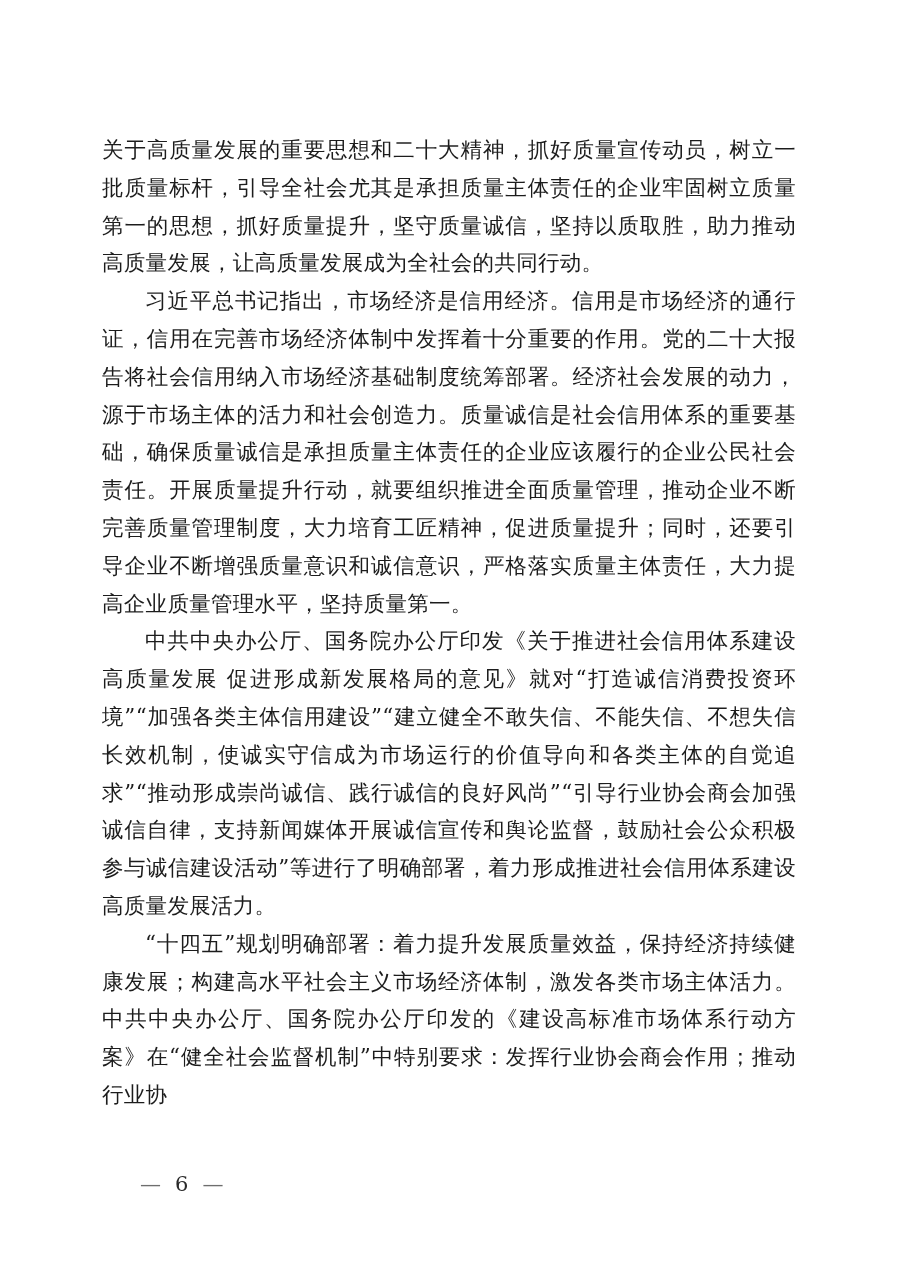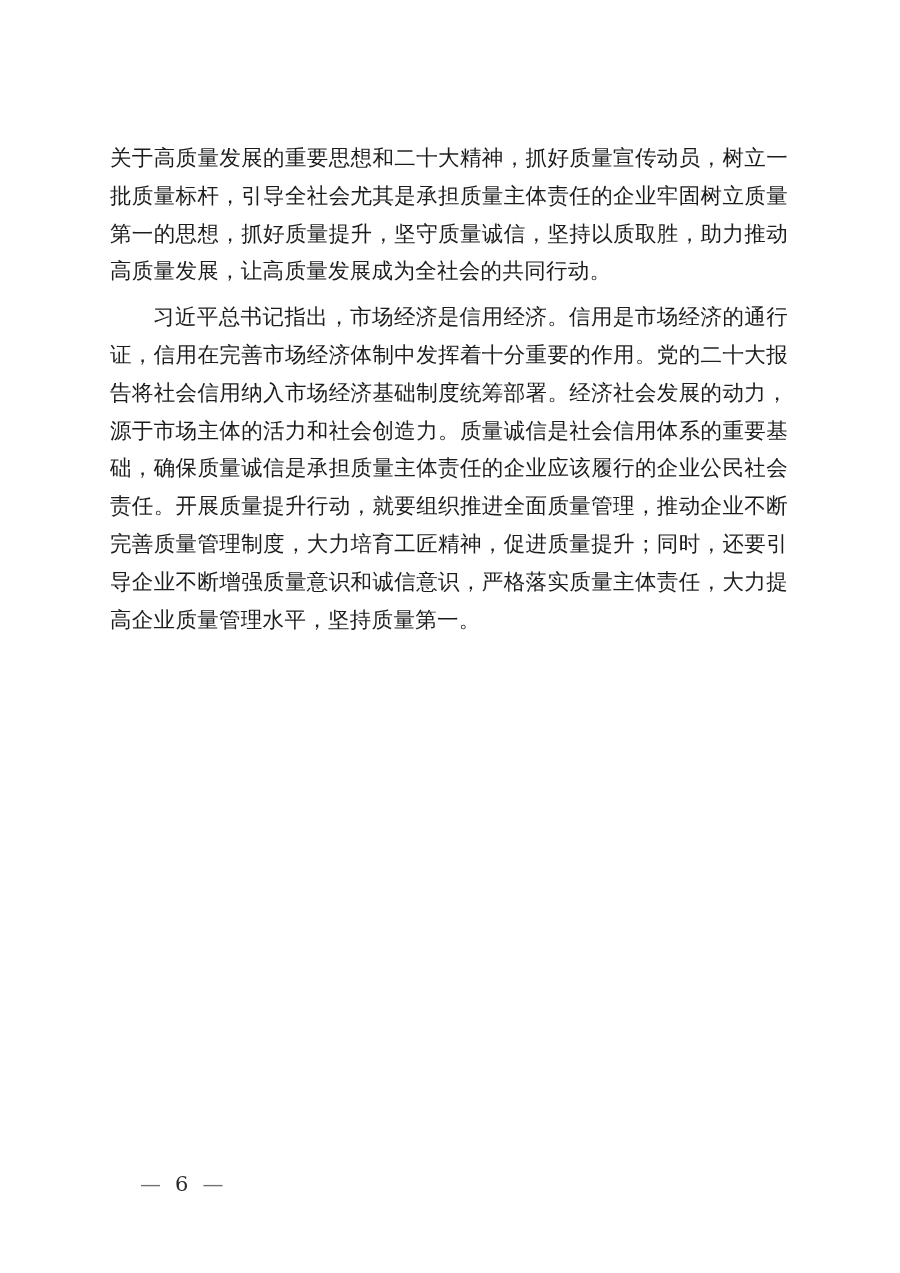--- a/index.html
+++ b/index.html
@@ -24,21 +24,21 @@
     position: absolute;
     left: 102px;
     top: 131px;
     width: 694px;
     font-size: 21.5px;
     line-height: 37.8px;
     text-align: justify;
     letter-spacing: 0.3px;
   }
   .content p {
-    margin: 8px;
+    margin: 0;
     padding: 0;
   }
   .indent {
     text-indent: 2em;
   }
   .heading {
     font-weight: bold;
   }
   .page-number {
     position: absolute;
@@ -58,19 +58,21 @@
   }
 </style>
 </head>
 <body>
 
 <div class="page">
 
   <main class="content">
     <p>关于高质量发展的重要思想和二十大精神，抓好质量宣传动员，树立一批质量标杆，引导全社会尤其是承担质量主体责任的企业牢固树立质量第一的思想，抓好质量提升，坚守质量诚信，坚持以质取胜，助力推动高质量发展，让高质量发展成为全社会的共同行动。</p>
     <p class="indent">习近平总书记指出，市场经济是信用经济。信用是市场经济的通行证，信用在完善市场经济体制中发挥着十分重要的作用。党的二十大报告将社会信用纳入市场经济基础制度统筹部署。经济社会发展的动力，源于市场主体的活力和社会创造力。质量诚信是社会信用体系的重要基础，确保质量诚信是承担质量主体责任的企业应该履行的企业公民社会责任。开展质量提升行动，就要组织推进全面质量管理，推动企业不断完善质量管理制度，大力培育工匠精神，促进质量提升；同时，还要引导企业不断增强质量意识和诚信意识，严格落实质量主体责任，大力提高企业质量管理水平，坚持质量第一。</p>
+    <p class="indent">中共中央办公厅、国务院办公厅印发《关于推进社会信用体系建设高质量发展 促进形成新发展格局的意见》就对“打造诚信消费投资环境”“加强各类主体信用建设”“建立健全不敢失信、不能失信、不想失信长效机制，使诚实守信成为市场运行的价值导向和各类主体的自觉追求”“推动形成崇尚诚信、践行诚信的良好风尚”“引导行业协会商会加强诚信自律，支持新闻媒体开展诚信宣传和舆论监督，鼓励社会公众积极参与诚信建设活动”等进行了明确部署，着力形成推进社会信用体系建设高质量发展活力。</p>
+    <p class="indent">“十四五”规划明确部署：着力提升发展质量效益，保持经济持续健康发展；构建高水平社会主义市场经济体制，激发各类市场主体活力。中共中央办公厅、国务院办公厅印发的《建设高标准市场体系行动方案》在“健全社会监督机制”中特别要求：发挥行业协会商会作用；推动行业协</p>
   </main>
 
   <div class="page-number">
     <span class="dash">—</span><span class="num">6</span><span class="dash">—</span>
   </div>
 
 </div>
 
 </body></html>

